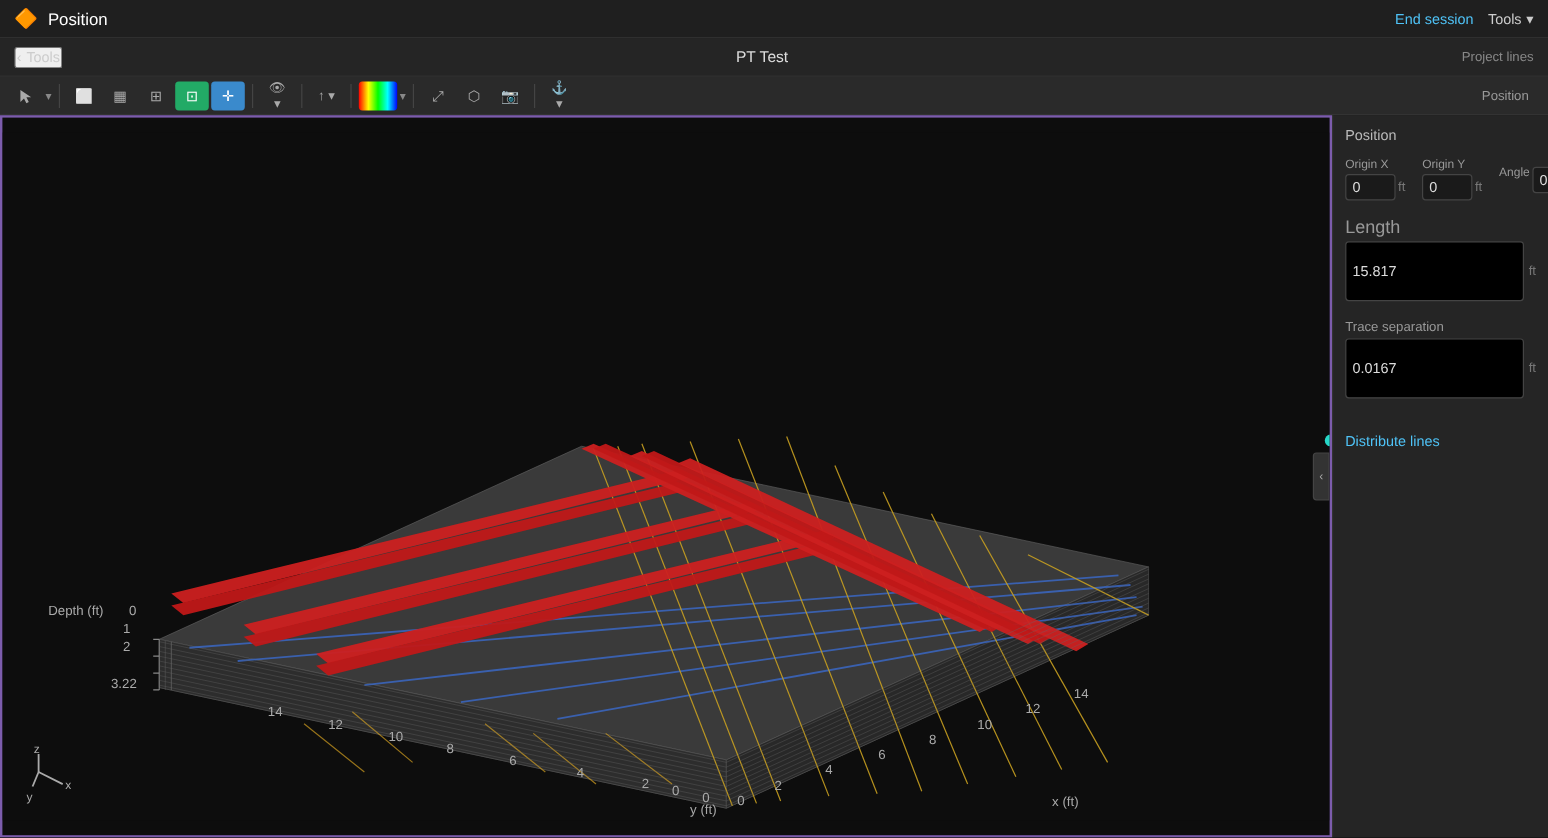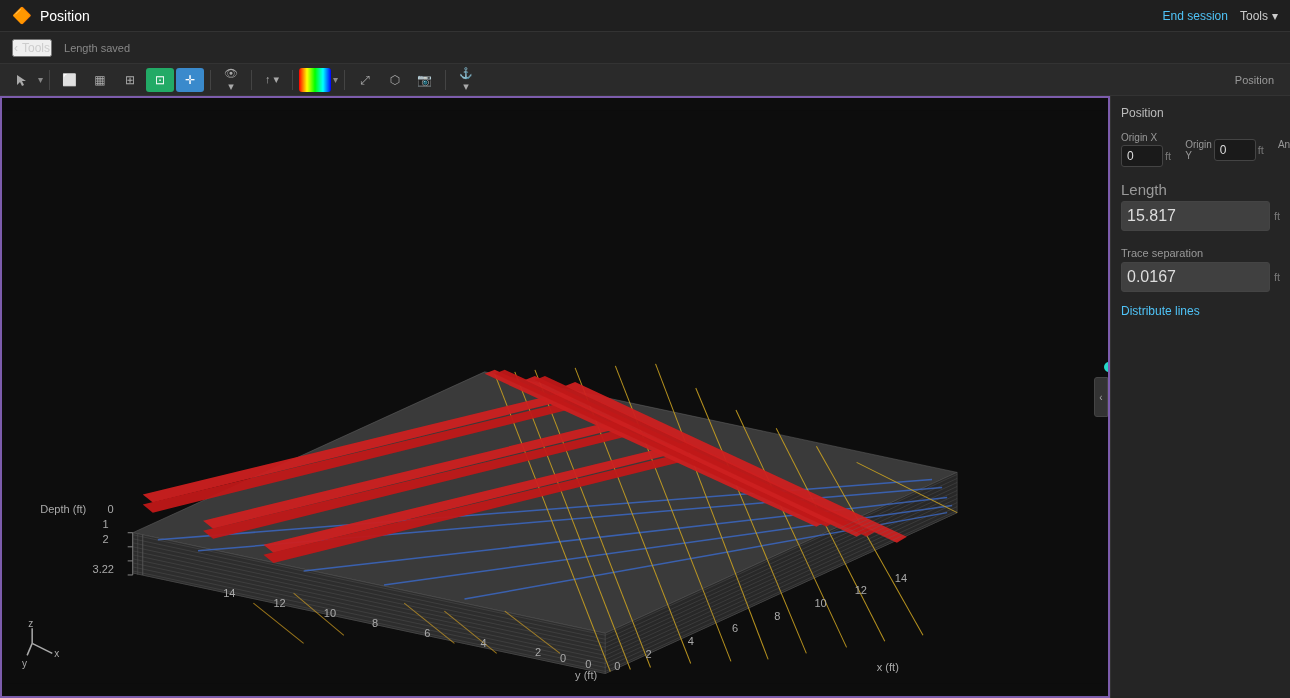--- a/index.html
+++ b/index.html
@@ -86,25 +86,25 @@
       background: #1a1a1a;
       border: 1px solid #444;
       color: #ddd;
       font-size: 12px;
       padding: 3px 5px;
       border-radius: 3px;
       width: 52px;
     }
     .field-unit { font-size: 11px; color: #777; }
     .full-input {
-      background: #404040;
+      background: #000000;
       border: 1px solid #444;
       color: #ddd;
-      font-size: 16px;
-      padding: 5px 5px;
+      font-size: 12px;
+      padding: 17px 5px;
       border-radius: 3px;
       width: 100%;
     }
     .input-with-unit { display: flex; align-items: center; gap: 4px; }
     .input-with-unit input { flex: 1; }
     .distribute-link { color: #4fc3f7; font-size: 12px; cursor: pointer; text-decoration: none; margin-top: 4px; }
 
     
     #scene-svg { width: 100%; height: 100%; }
 
@@ -152,21 +152,22 @@
       <span>▾</span>
     </button>
   </div>
 </div>
 
 <div id="nav2">
   <button class="back-btn">
     <span>‹</span>
     <span>Tools</span>
   </button>
-  <span class="saved-text">Length saved</span>
+  <div class="center-title">PT Test</div>
+  <span class="saved-text">Project lines</span>
 </div>
 
 <div id="toolbar">
   <button class="toolbar-btn" title="Select">
     <svg width="14" height="14" viewBox="0 0 14 14">
         <path d="M2 2 L2 12 L5 9 L7 13 L9 12 L7 8 L11 8 Z" fill="#aaa"></path>
       </svg>
   </button>
   <span style="font-size:10px;color:#888;">▾</span>
   <div class="toolbar-sep"></div>
@@ -332,21 +333,21 @@
     <div class="panel-section-title">Position</div>
 
     <div class="three-field-row">
       <div style="display:flex; flex-direction:column; gap:2px; flex:1;">
         <div style="font-size:10px;color:#999;">Origin X</div>
         <div style="display:flex;align-items:center;gap:2px;">
           <input class="field-input" type="text" value="0" style="">
           <span class="field-unit">ft</span>
         </div>
       </div>
-      <div style="display:flex; flex-direction:row; gap:2px; flex:1;">
+      <div style="display:flex; flex-direction:column; gap:2px; flex:1;">
         <div style="font-size:10px;color:#999;">Origin Y</div>
         <div style="display:flex;align-items:center;gap:2px;">
           <input class="field-input" type="text" value="0" style="">
           <span class="field-unit">ft</span>
         </div>
       </div>
       <div style="display:flex; flex-direction:row; gap:2px; flex:1;">
         <div style="font-size:10px;color:#999;">Angle</div>
         <div>
           <input class="field-input" type="text" value="0°" style="width: 38px;">
@@ -355,21 +356,21 @@
     </div>
 
     <div style="margin-bottom:8px;">
       <div style="font-size:15px;color:#999;margin-bottom:3px;">Length</div>
       <div class="input-with-unit">
         <input class="full-input" type="text" value="15.817" style="">
         <span class="field-unit">ft</span>
       </div>
     </div>
 
-    <div style="margin-bottom:0;">
+    <div style="margin-bottom:17px;">
       <div style="font-size:11px;color:#999;margin-bottom:3px;">Trace separation</div>
       <div class="input-with-unit">
         <input class="full-input" type="text" value="0.0167" style="">
         <span class="field-unit">ft</span>
       </div>
     </div>
 
     <a class="distribute-link">Distribute lines</a>
   </div>
 

